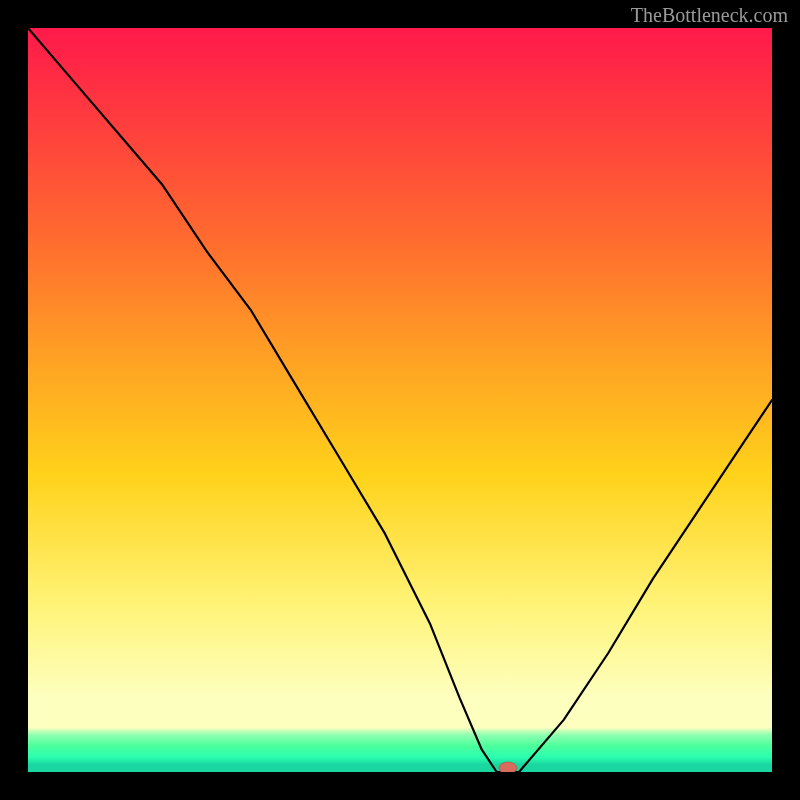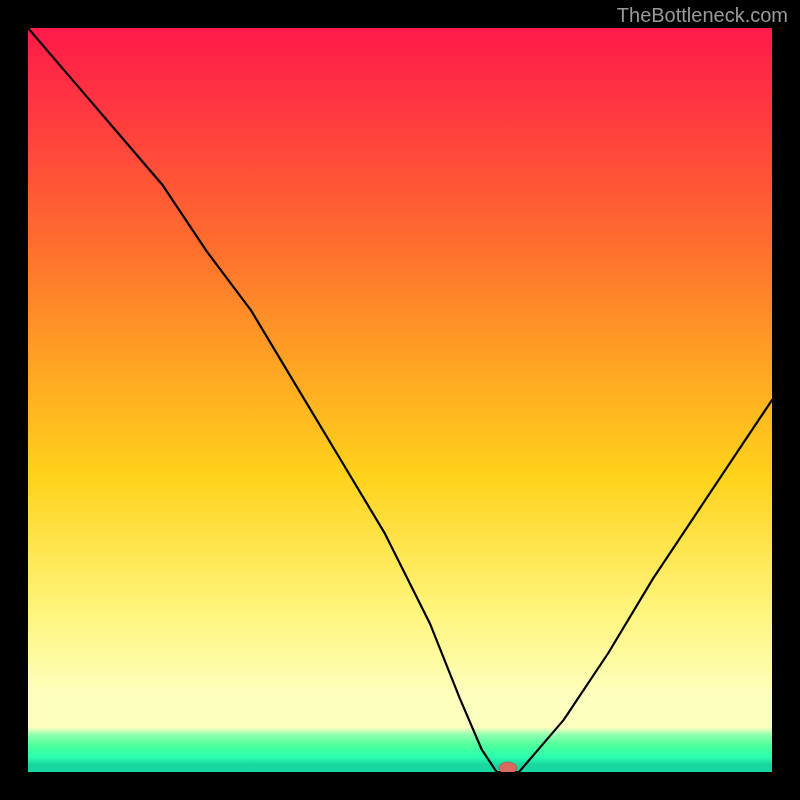--- a/index.html
+++ b/index.html
@@ -9,20 +9,21 @@
     height: 800px;
     background: #000;
     font-family: Arial, Helvetica, sans-serif;
     overflow: hidden;
   }
   .frame {
     position: relative;
     width: 800px;
     height: 800px;
     background: #000;
+    font-family: Liberation Serif, serif;
   }
   .plot-area {
     position: absolute;
     left: 28px;
     top: 28px;
     width: 744px;
     height: 744px;
     overflow: hidden;
   }
   .gradient-bg {

